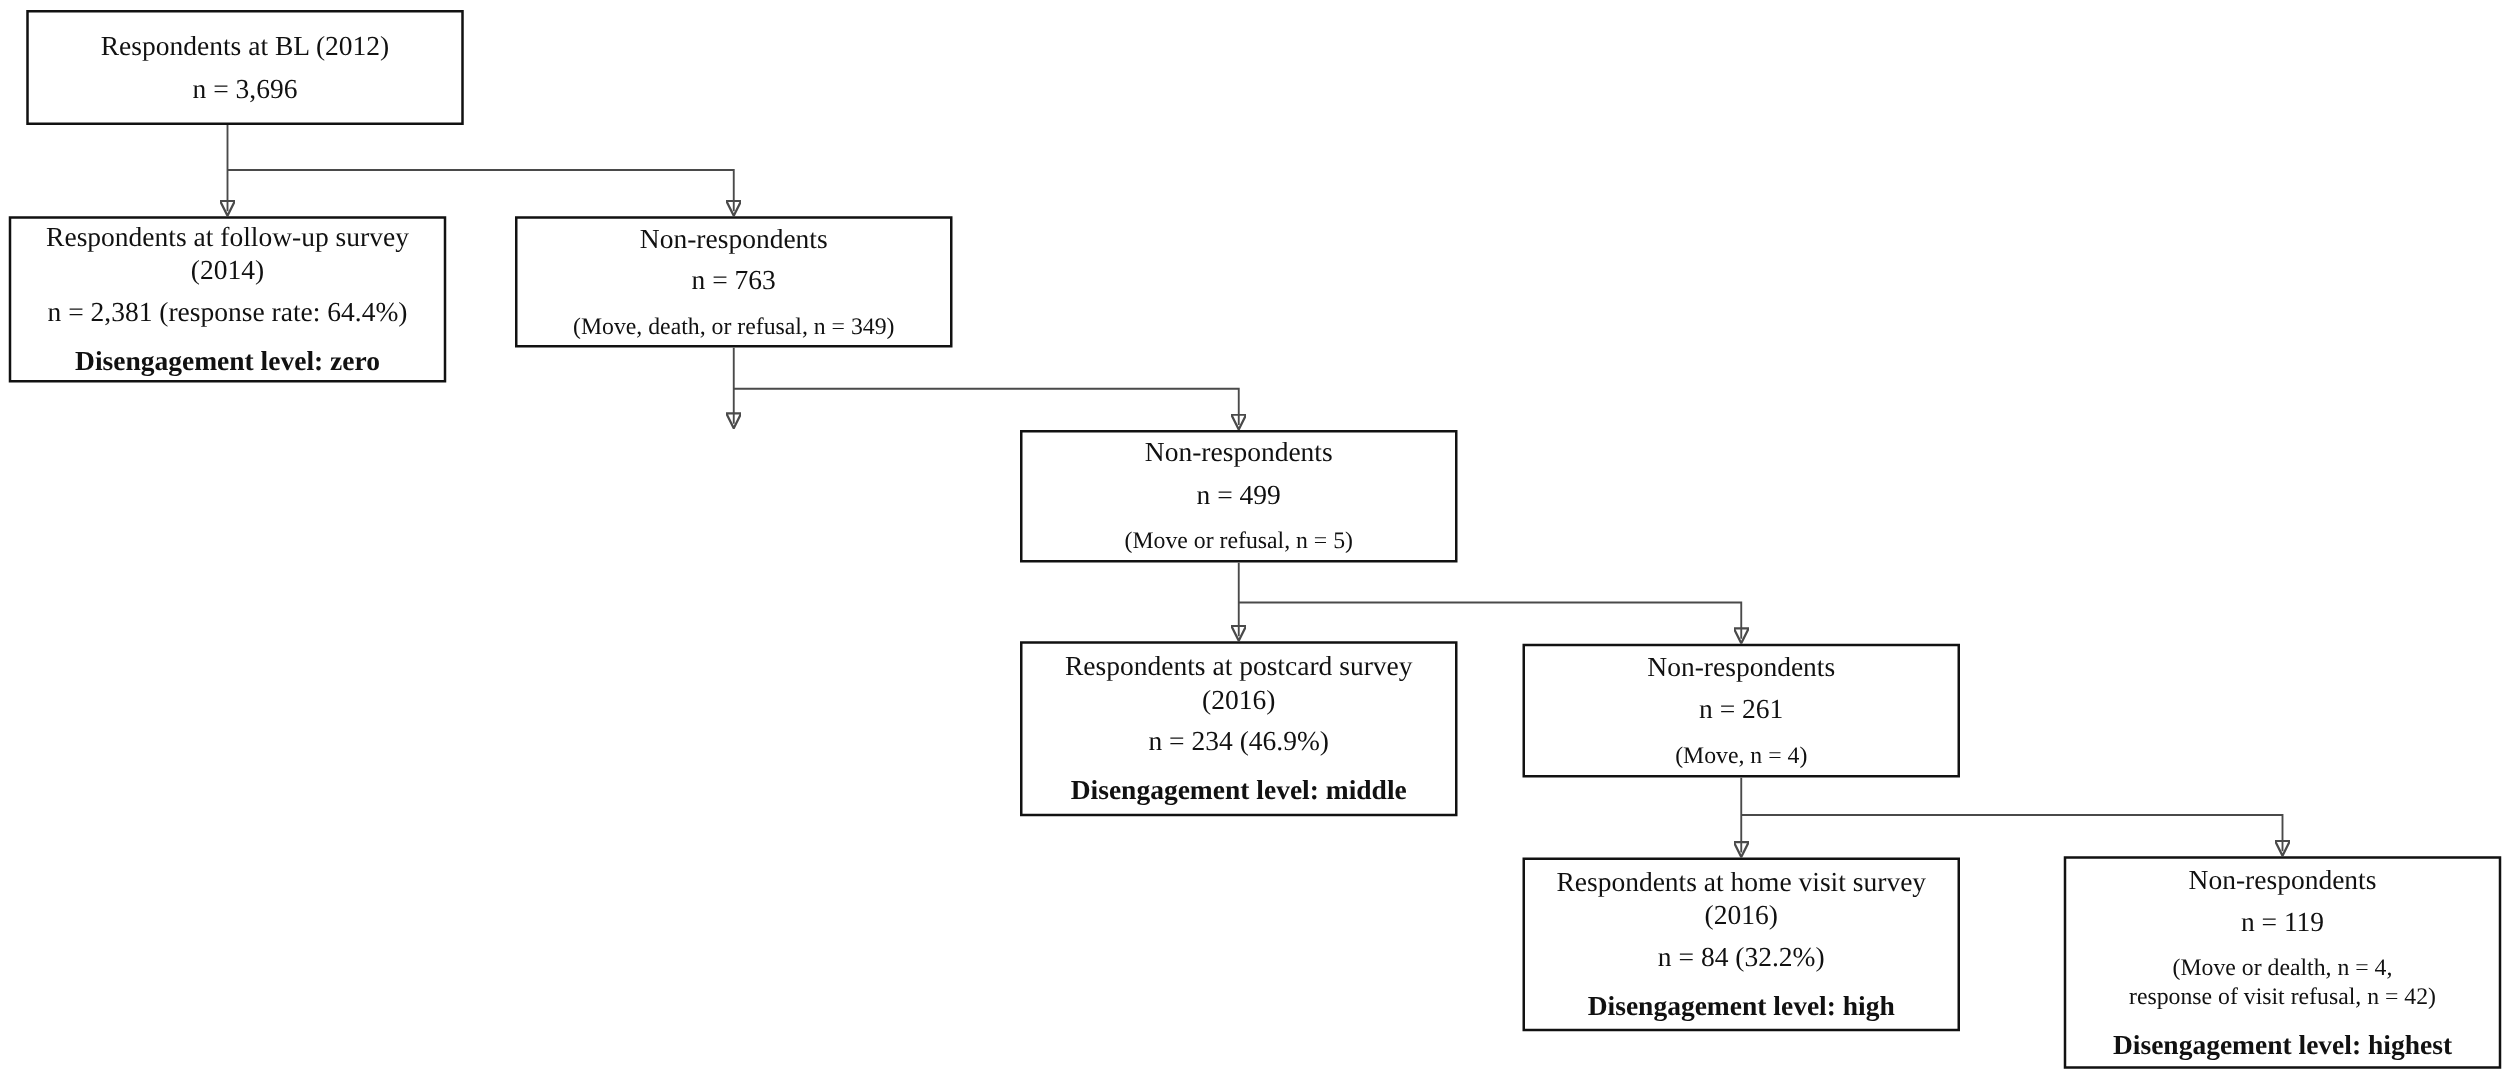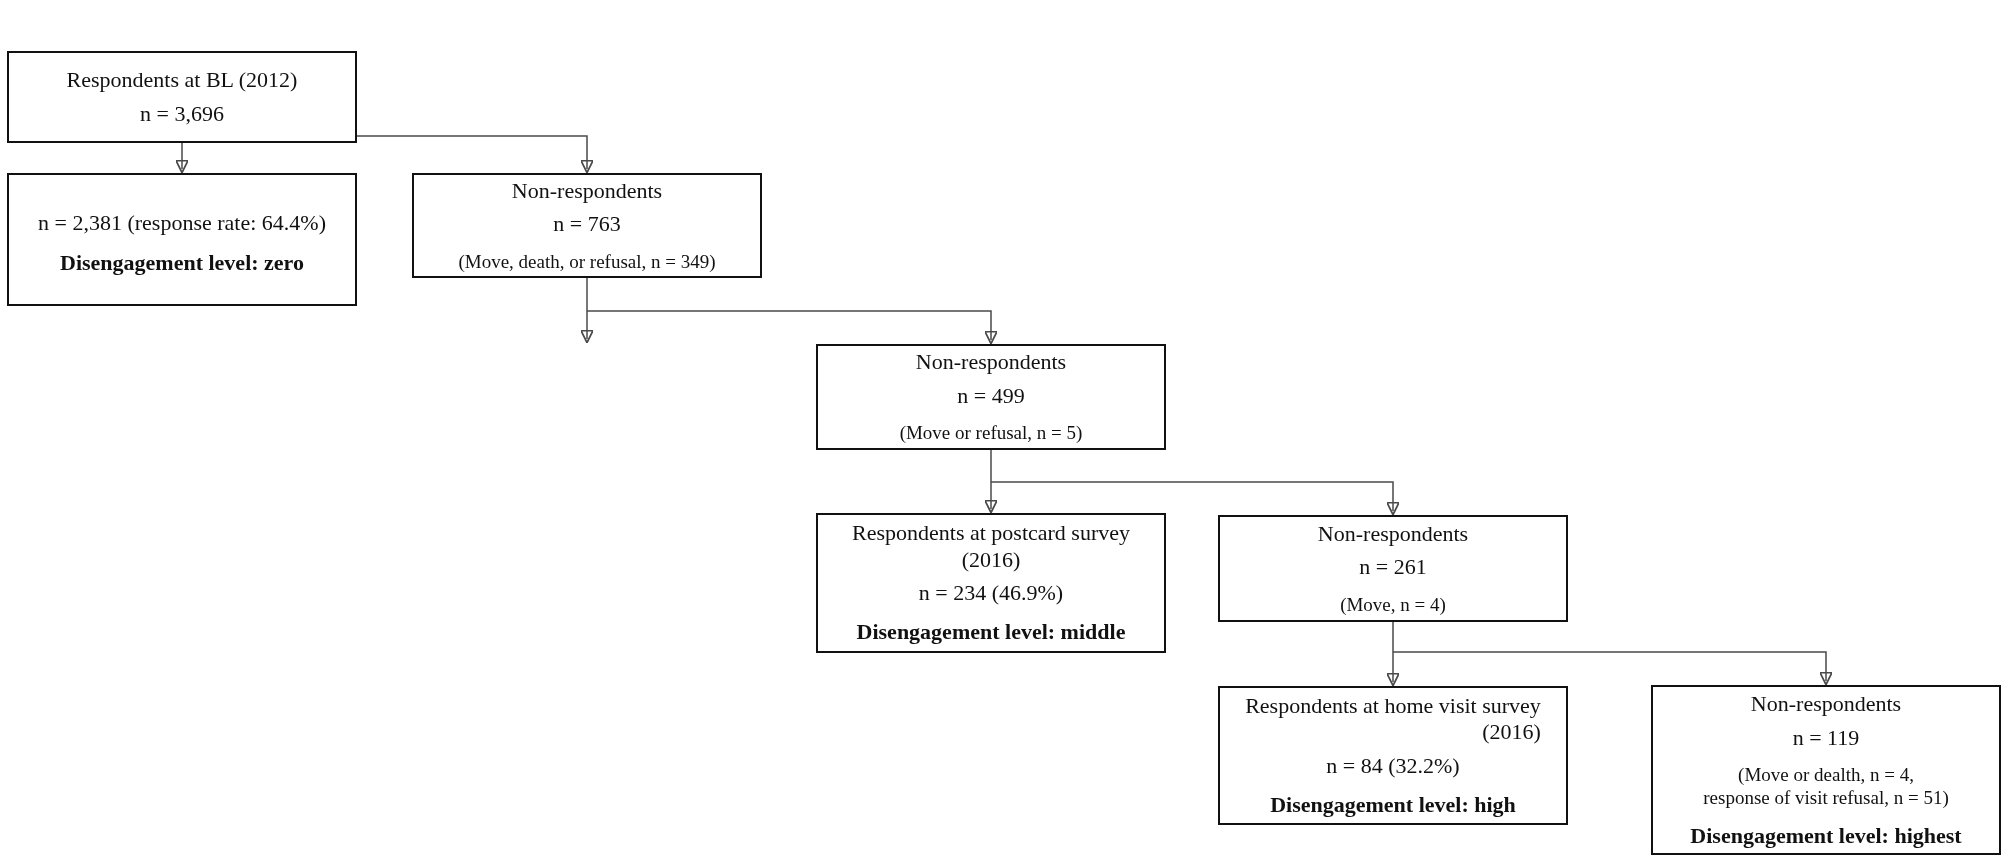--- a/index.html
+++ b/index.html
@@ -53,26 +53,28 @@
     <path d="M587,278 L587,339" marker-end="url(#arrowhead)"></path>
     <path d="M587,311 L991,311 L991,340" marker-end="url(#arrowhead)"></path>
 
     <path d="M991,450 L991,509" marker-end="url(#arrowhead)"></path>
     <path d="M991,482 L1393,482 L1393,511" marker-end="url(#arrowhead)"></path>
 
     <path d="M1393,622 L1393,682" marker-end="url(#arrowhead)"></path>
     <path d="M1393,652 L1826,652 L1826,681" marker-end="url(#arrowhead)"></path>
   </svg>
 
-  <div class="box" style="left:7px; top:8px; width:350px; height:92px;margin-top:43px;">
+  <div class="box" style="left:21px; top:8px; width:350px; height:92px;">
     <div class="box-line title">Respondents at BL (2012)</div>
     <div class="box-line n-line">n = 3,696</div>
   </div>
 
   <div class="box" style="left:7px; top:173px; width:350px; height:133px;">
+    <div class="box-line title">Respondents at follow-up survey
+(2014)</div>
     <div class="box-line n-line">n = 2,381 (response rate: 64.4%)</div>
     <div class="box-line level">Disengagement level: zero</div>
   </div>
 
   <div class="box" style="left:412px; top:173px; width:350px; height:105px;">
     <div class="box-line title">Non-respondents</div>
     <div class="box-line n-line">n = 763</div>
     <div class="box-line detail">(Move, death, or refusal, n = 349)</div>
   </div>
 
@@ -89,28 +91,28 @@
     <div class="box-line n-line">n = 234 (46.9%)</div>
     <div class="box-line level">Disengagement level: middle</div>
   </div>
 
   <div class="box" style="left:1218px; top:515px; width:350px; height:107px;">
     <div class="box-line title">Non-respondents</div>
     <div class="box-line n-line">n = 261</div>
     <div class="box-line detail">(Move, n = 4)</div>
   </div>
 
-  <div class="box" style="left:1218px; top:686px; width:350px; height:139px;text-align:right;">
+  <div class="box" style="left:1218px; top:686px; width:350px; height:139px;">
     <div class="box-line title">Respondents at home visit survey
 (2016)</div>
     <div class="box-line n-line">n = 84 (32.2%)</div>
     <div class="box-line level">Disengagement level: high</div>
   </div>
 
   <div class="box" style="left:1651px; top:685px; width:350px; height:170px;">
     <div class="box-line title">Non-respondents</div>
     <div class="box-line n-line">n = 119</div>
     <div class="box-line detail">(Move or dealth, n = 4,
-response of visit refusal, n = 51)</div>
+response of visit refusal, n = 42)</div>
     <div class="box-line level">Disengagement level: highest</div>
   </div>
 
 </div>
 
 </body></html>

